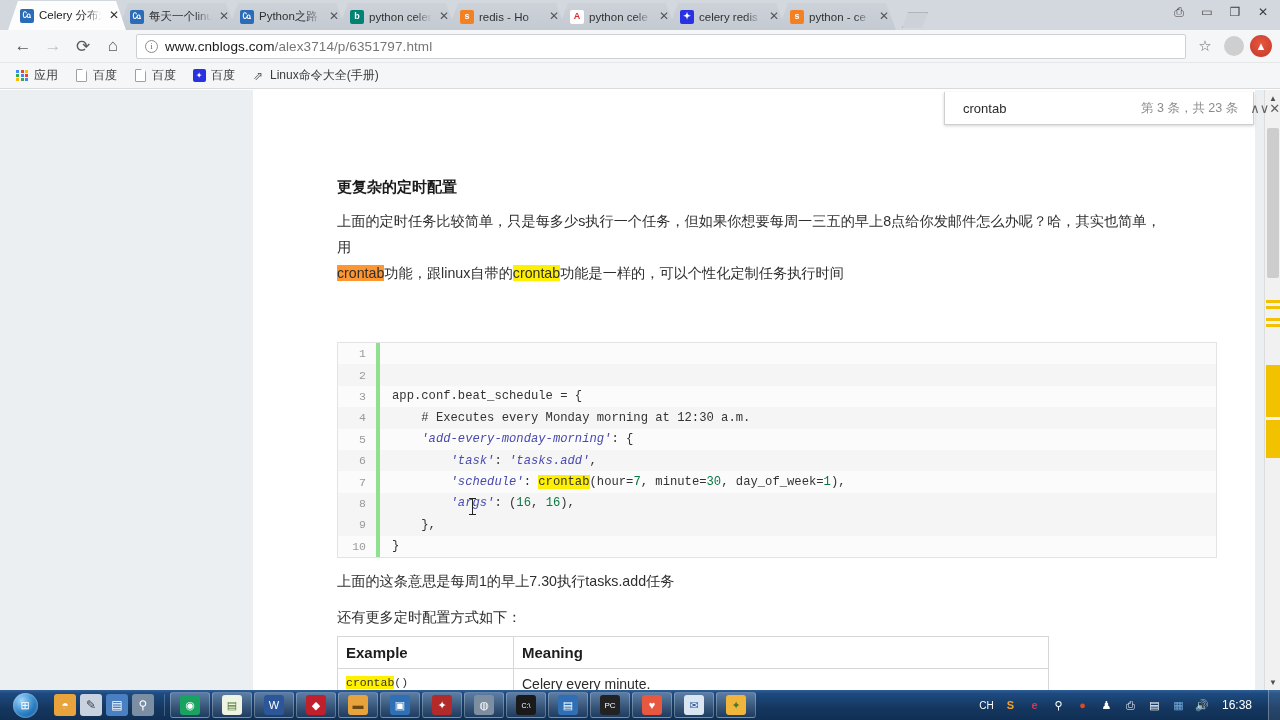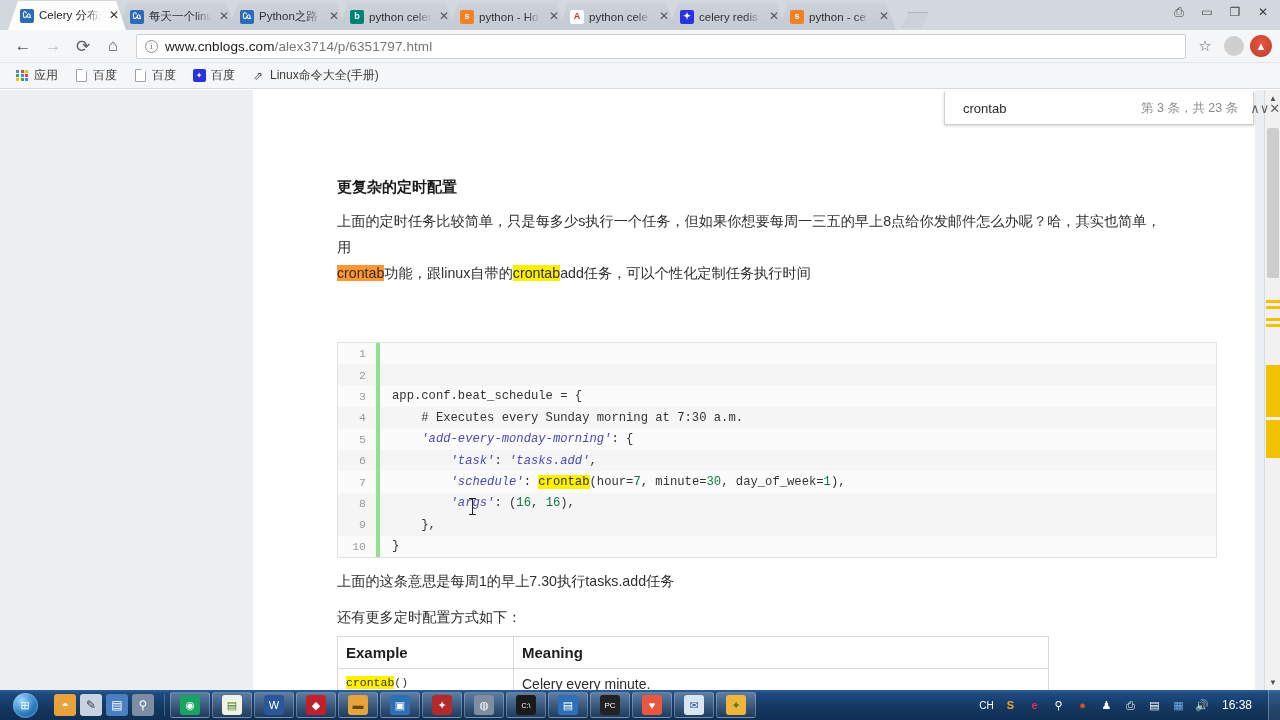--- a/index.html
+++ b/index.html
@@ -223,21 +223,21 @@
     </div>
 
     <div class="tab">
       <span class="favicon" style="background:#008373;">b</span>
       <span class="tabtitle">python celer</span>
       <span class="tabclose">✕</span>
     </div>
 
     <div class="tab">
       <span class="favicon" style="background:#f48024;">s</span>
-      <span class="tabtitle">python - Ho</span>
+      <span class="tabtitle">redis - Ho</span>
       <span class="tabclose">✕</span>
     </div>
 
     <div class="tab">
       <span class="favicon" style="background:#fff;color:#d32f2f;">A</span>
       <span class="tabtitle">python cele</span>
       <span class="tabclose">✕</span>
     </div>
 
     <div class="tab">
@@ -318,21 +318,21 @@
     </div>
   </div>
 
   <div class="viewport">
     <div class="page-white"></div>
 
     <h3 class="sec">更复杂的定时配置</h3>
 
     <div class="para" style="top:118px;">
       <span>上面的定时任务比较简单，只是每多少s执行一个任务，但如果你想要每周一三五的早上8点给你发邮件怎么办呢？哈，其实也简单，用</span><br>
-      <span class="hl-cur">crontab</span><span>功能，跟linux自带的</span><span class="hl">crontab</span><span>add任务，可以个性化定制任务执行时间</span>
+      <span class="hl-cur">crontab</span><span>功能，跟linux自带的</span><span class="hl">crontab</span><span>功能是一样的，可以个性化定制任务执行时间</span>
     </div>
 
 
     <div class="codebox">
       <div class="codeline">
         <span class="ln">1</span>
         <span class="gut"></span>
       </div>
       <div class="codeline odd">
         <span class="ln">2</span>
@@ -340,21 +340,21 @@
         <span class="src"> </span>
       </div>
       <div class="codeline">
         <span class="ln">3</span>
         <span class="gut"></span>
         <span class="src">app.conf.beat_schedule = {</span>
       </div>
       <div class="codeline odd">
         <span class="ln">4</span>
         <span class="gut"></span>
-        <span class="src c">    # Executes every Sunday morning at 7:30 a.m.</span>
+        <span class="src c">    # Executes every Monday morning at 12:30 a.m.</span>
       </div>
       <div class="codeline">
         <span class="ln">5</span>
         <span class="gut"></span>
         <span class="src">    <span class="s">'add-every-monday-morning'</span>: {</span>
       </div>
       <div class="codeline odd">
         <span class="ln">6</span>
         <span class="gut"></span>
         <span class="src">        <span class="s">'task'</span>: <span class="s">'tasks.add'</span>,</span>

